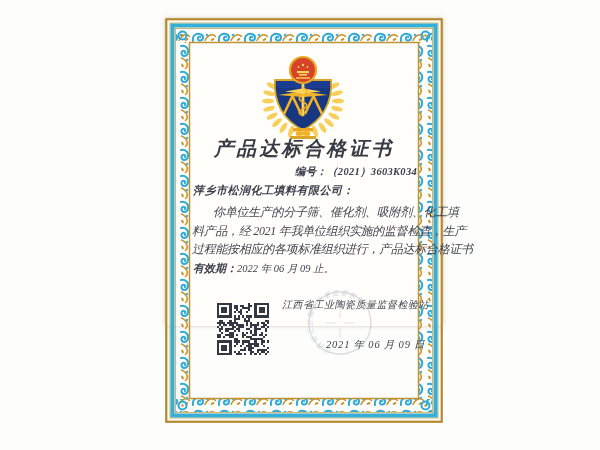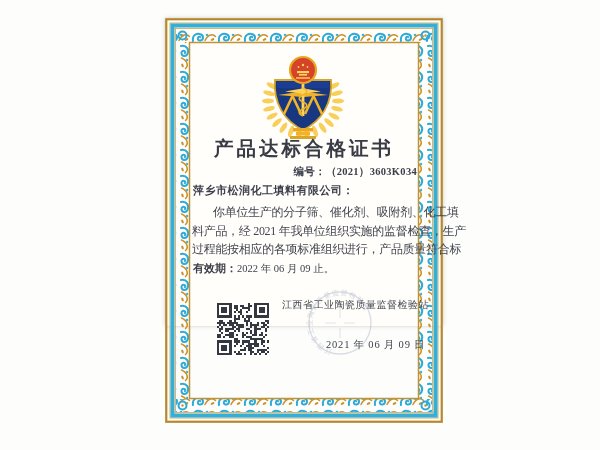--- a/index.html
+++ b/index.html
@@ -5,20 +5,21 @@
   html,body{margin:0;padding:0;}
   .page{
     position:relative; width:600px; height:450px;
     background:#fdfdfc; overflow:hidden;
     font-family:"Liberation Serif","DejaVu Serif",serif;
   }
   .certificate{
     position:absolute; left:165px; top:18px; width:278px; height:308px;
     background:#fffefb;
     box-shadow:0 0 4px rgba(120,110,90,.35);
+    font-style:italic;
   }
   .frame-svg{position:absolute; left:0; top:0; width:278px; height:405px; pointer-events:none;}
   .emblem{position:absolute; left:90px; top:36px; width:96px; height:90px;}
   .cert-title{
     position:absolute; left:0; top:117px; width:100%;
     text-align:center; font-size:19.5px; letter-spacing:3px;
     font-weight:600; color:#383b44; white-space:nowrap;
   }
   .serial{
     position:absolute; top:147px; right:26px;
@@ -147,21 +148,21 @@
 
     <div class="cert-title">产品达标合格证书</div>
 
     <div class="serial"><span>编号：</span><span>（2021）3603K034</span></div>
 
     <div class="recipient">萍乡市松润化工填料有限公司：</div>
 
     <div class="body-text">
       <div class="body-line indent">你单位生产的分子筛、催化剂、吸附剂、化工填</div>
       <div class="body-line">料产品，经 2021 年我单位组织实施的监督检查，生产</div>
-      <div class="body-line">过程能按相应的各项标准组织进行，产品质量符合标</div>
+      <div class="body-line">过程能按相应的各项标准组织进行，产品达标合格证书</div>
     </div>
 
     <div class="validity"><b>有效期：</b><span>2022 年 06 月 09 止。</span></div>
 
     <svg class="qr" id="qr" viewBox="0 0 25 25" shape-rendering="crispEdges">
         <rect x="15" y="0" width="1" height="1" fill="#343842"></rect>
         <rect x="8" y="1" width="1" height="1" fill="#343842"></rect>
         <rect x="9" y="1" width="1" height="1" fill="#343842"></rect>
         <rect x="11" y="1" width="1" height="1" fill="#343842"></rect>
         <rect x="12" y="1" width="1" height="1" fill="#343842"></rect>

